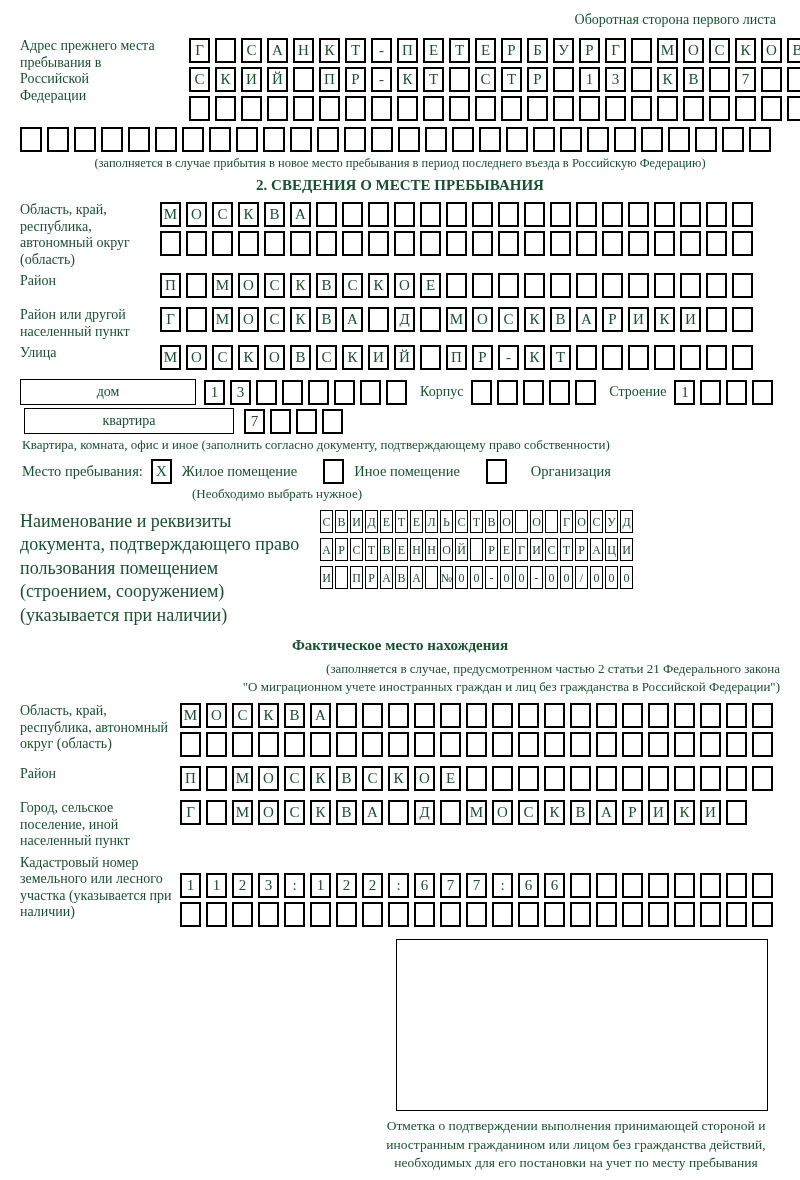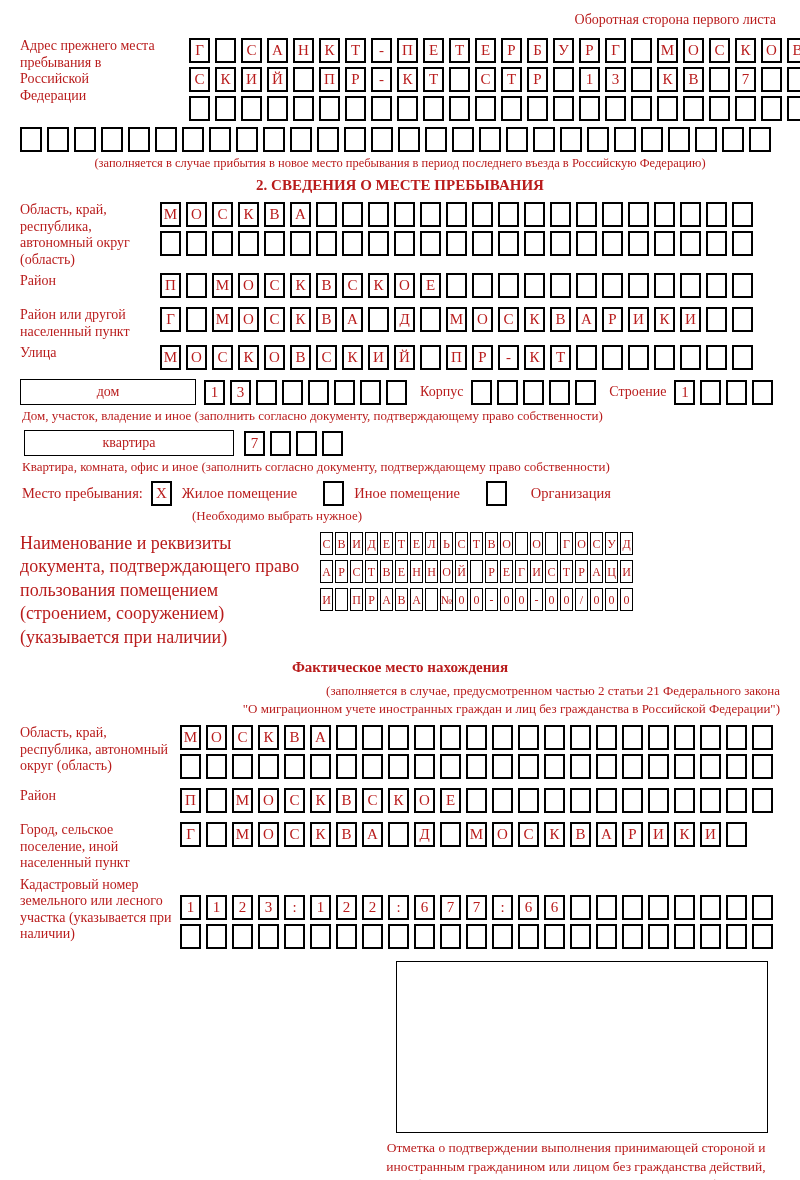--- a/index.html
+++ b/index.html
@@ -1,19 +1,19 @@
 <!DOCTYPE html>
 <html><head>
 <meta charset="utf-8">
 <style>
   html,body{margin:0;padding:0;background:#fff;}
   .page{
     width:800px;height:1180px;box-sizing:border-box;
     padding:8px 20px 0 20px;
-    font-family:"Liberation Serif", serif;color:#b91c1c;background:#fff;
+    font-family:"Liberation Serif", serif;color:#14532d;background:#fff;
     overflow:hidden;
   }
   .hdr{ text-align:right;font-size:14px;margin:4px 4px 10px 0;}
   
   .boxrow{display:flex;margin-bottom:4px;}
   .cbox{
     flex:none;display:inline-flex;align-items:center;justify-content:center;
     width:21px;height:25px;border:2px solid #000;box-sizing:border-box;
     margin-right:5px;font-size:15px;line-height:1;
   }
@@ -342,21 +342,20 @@
         <span class="cbox"></span>
       </span>
     <span class="lbl-txt">Строение</span>
     <span class="boxrow" style="margin-bottom:0;">
         <span class="cbox">1</span>
         <span class="cbox"></span>
         <span class="cbox"></span>
         <span class="cbox"></span>
       </span>
   </div>
-  <div class="caption">Дом, участок, владение и иное (заполнить согласно документу, подтверждающему право собственности)</div>
 
   <div class="domrow">
     <span class="inline-box-label" style="width:210px;margin-left:4px;">квартира</span>
     <span style="width:10px;flex:none;"></span>
     <span class="boxrow" style="margin-bottom:0;">
         <span class="cbox">7</span>
         <span class="cbox"></span>
         <span class="cbox"></span>
         <span class="cbox"></span>
       </span>

